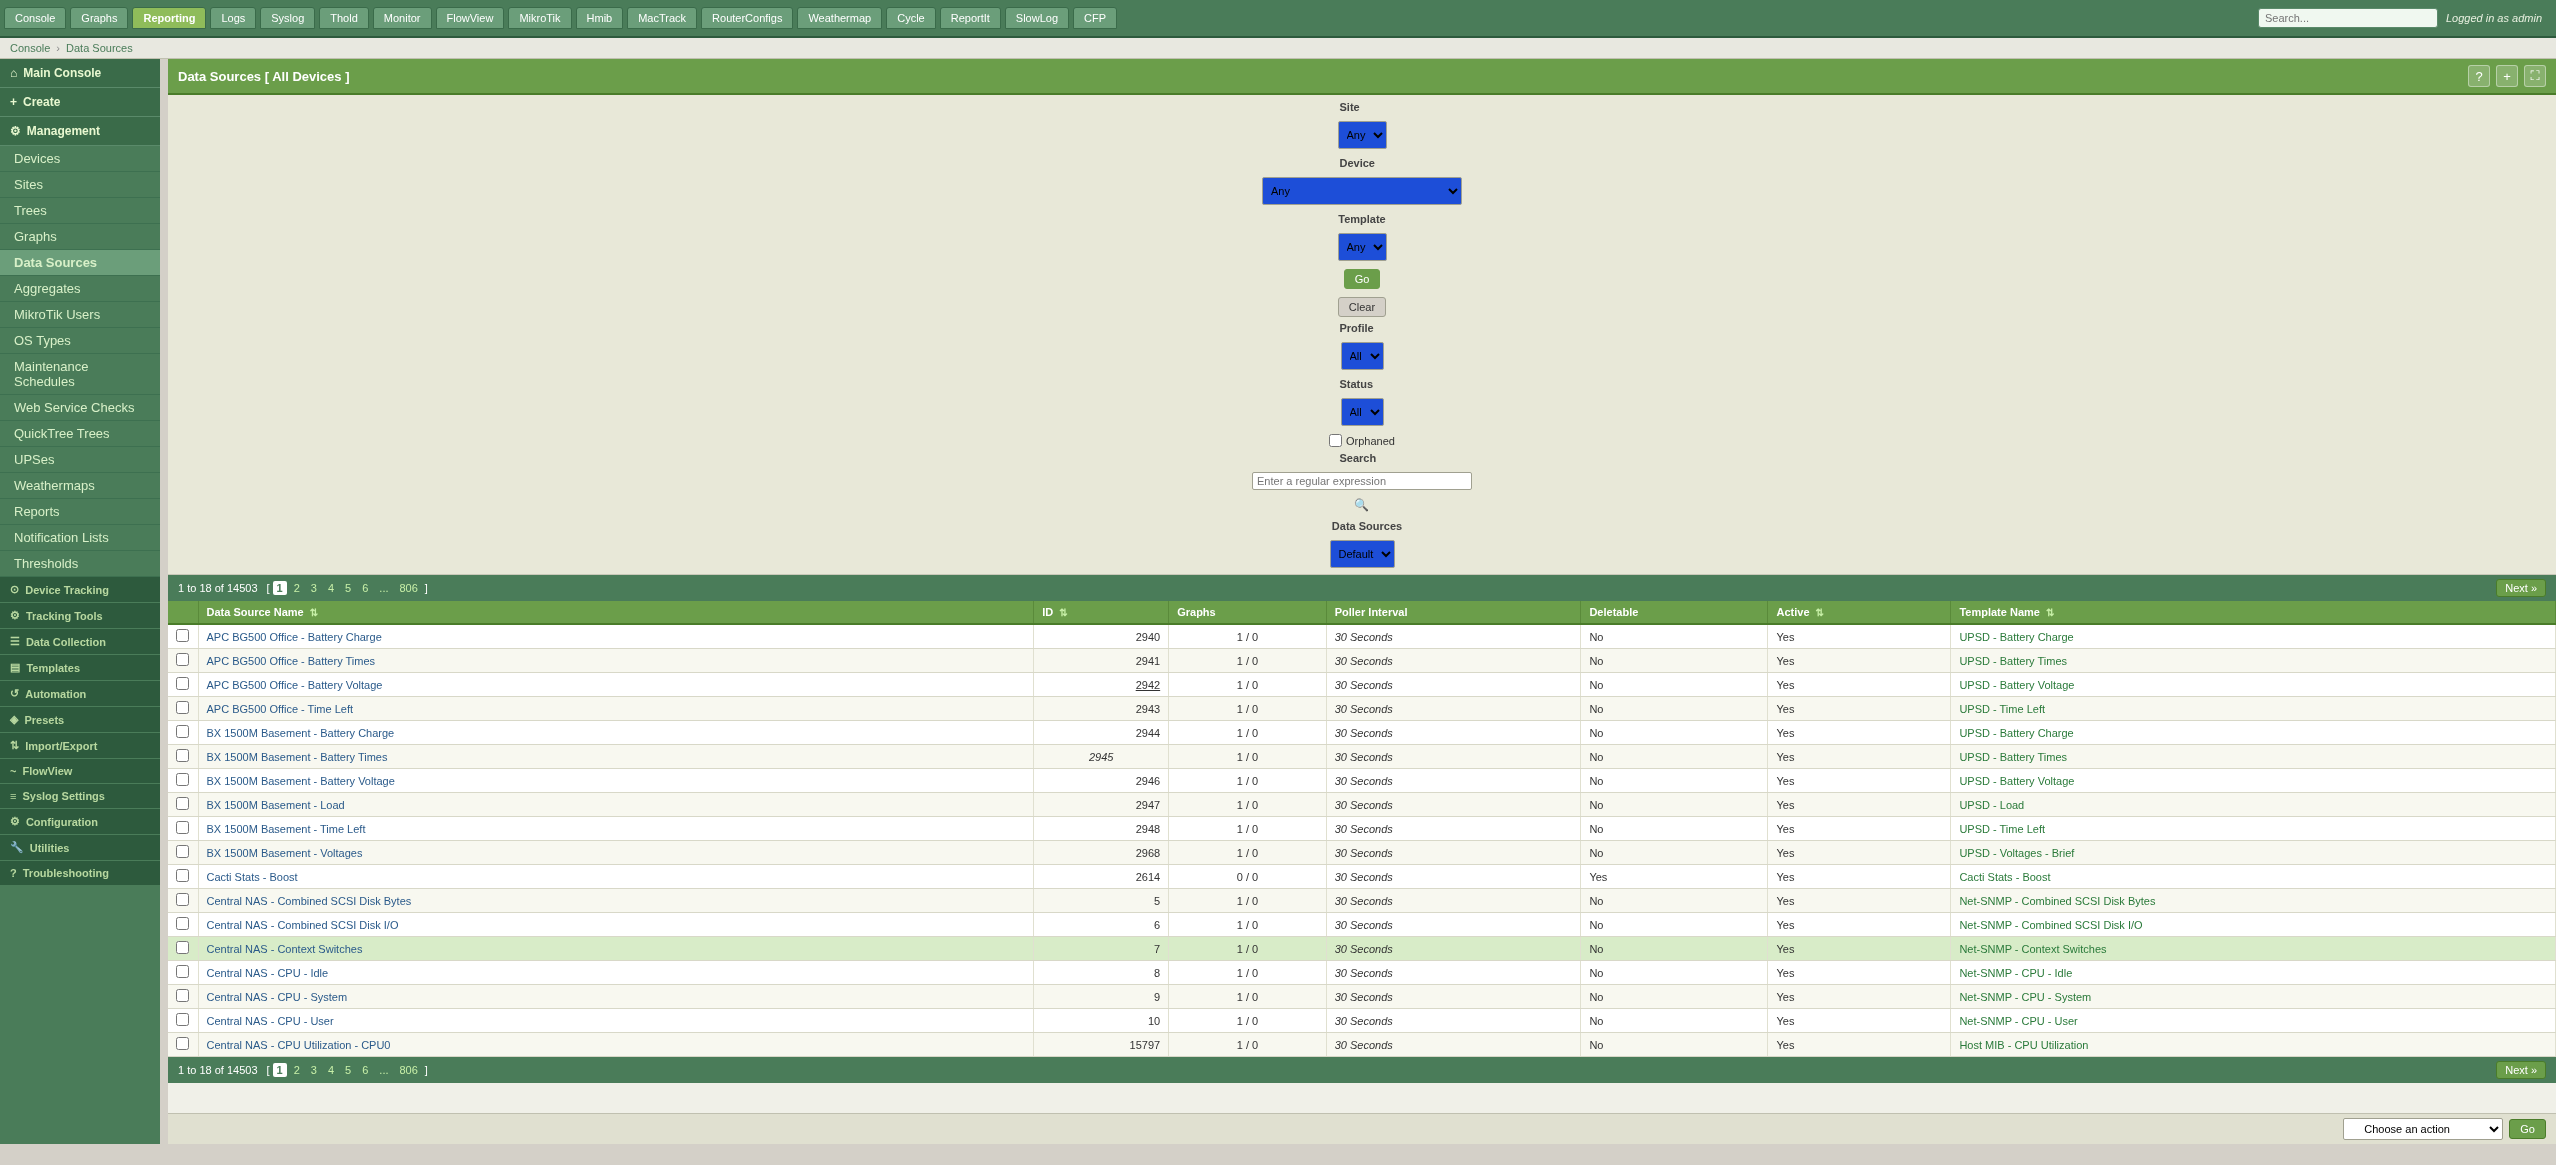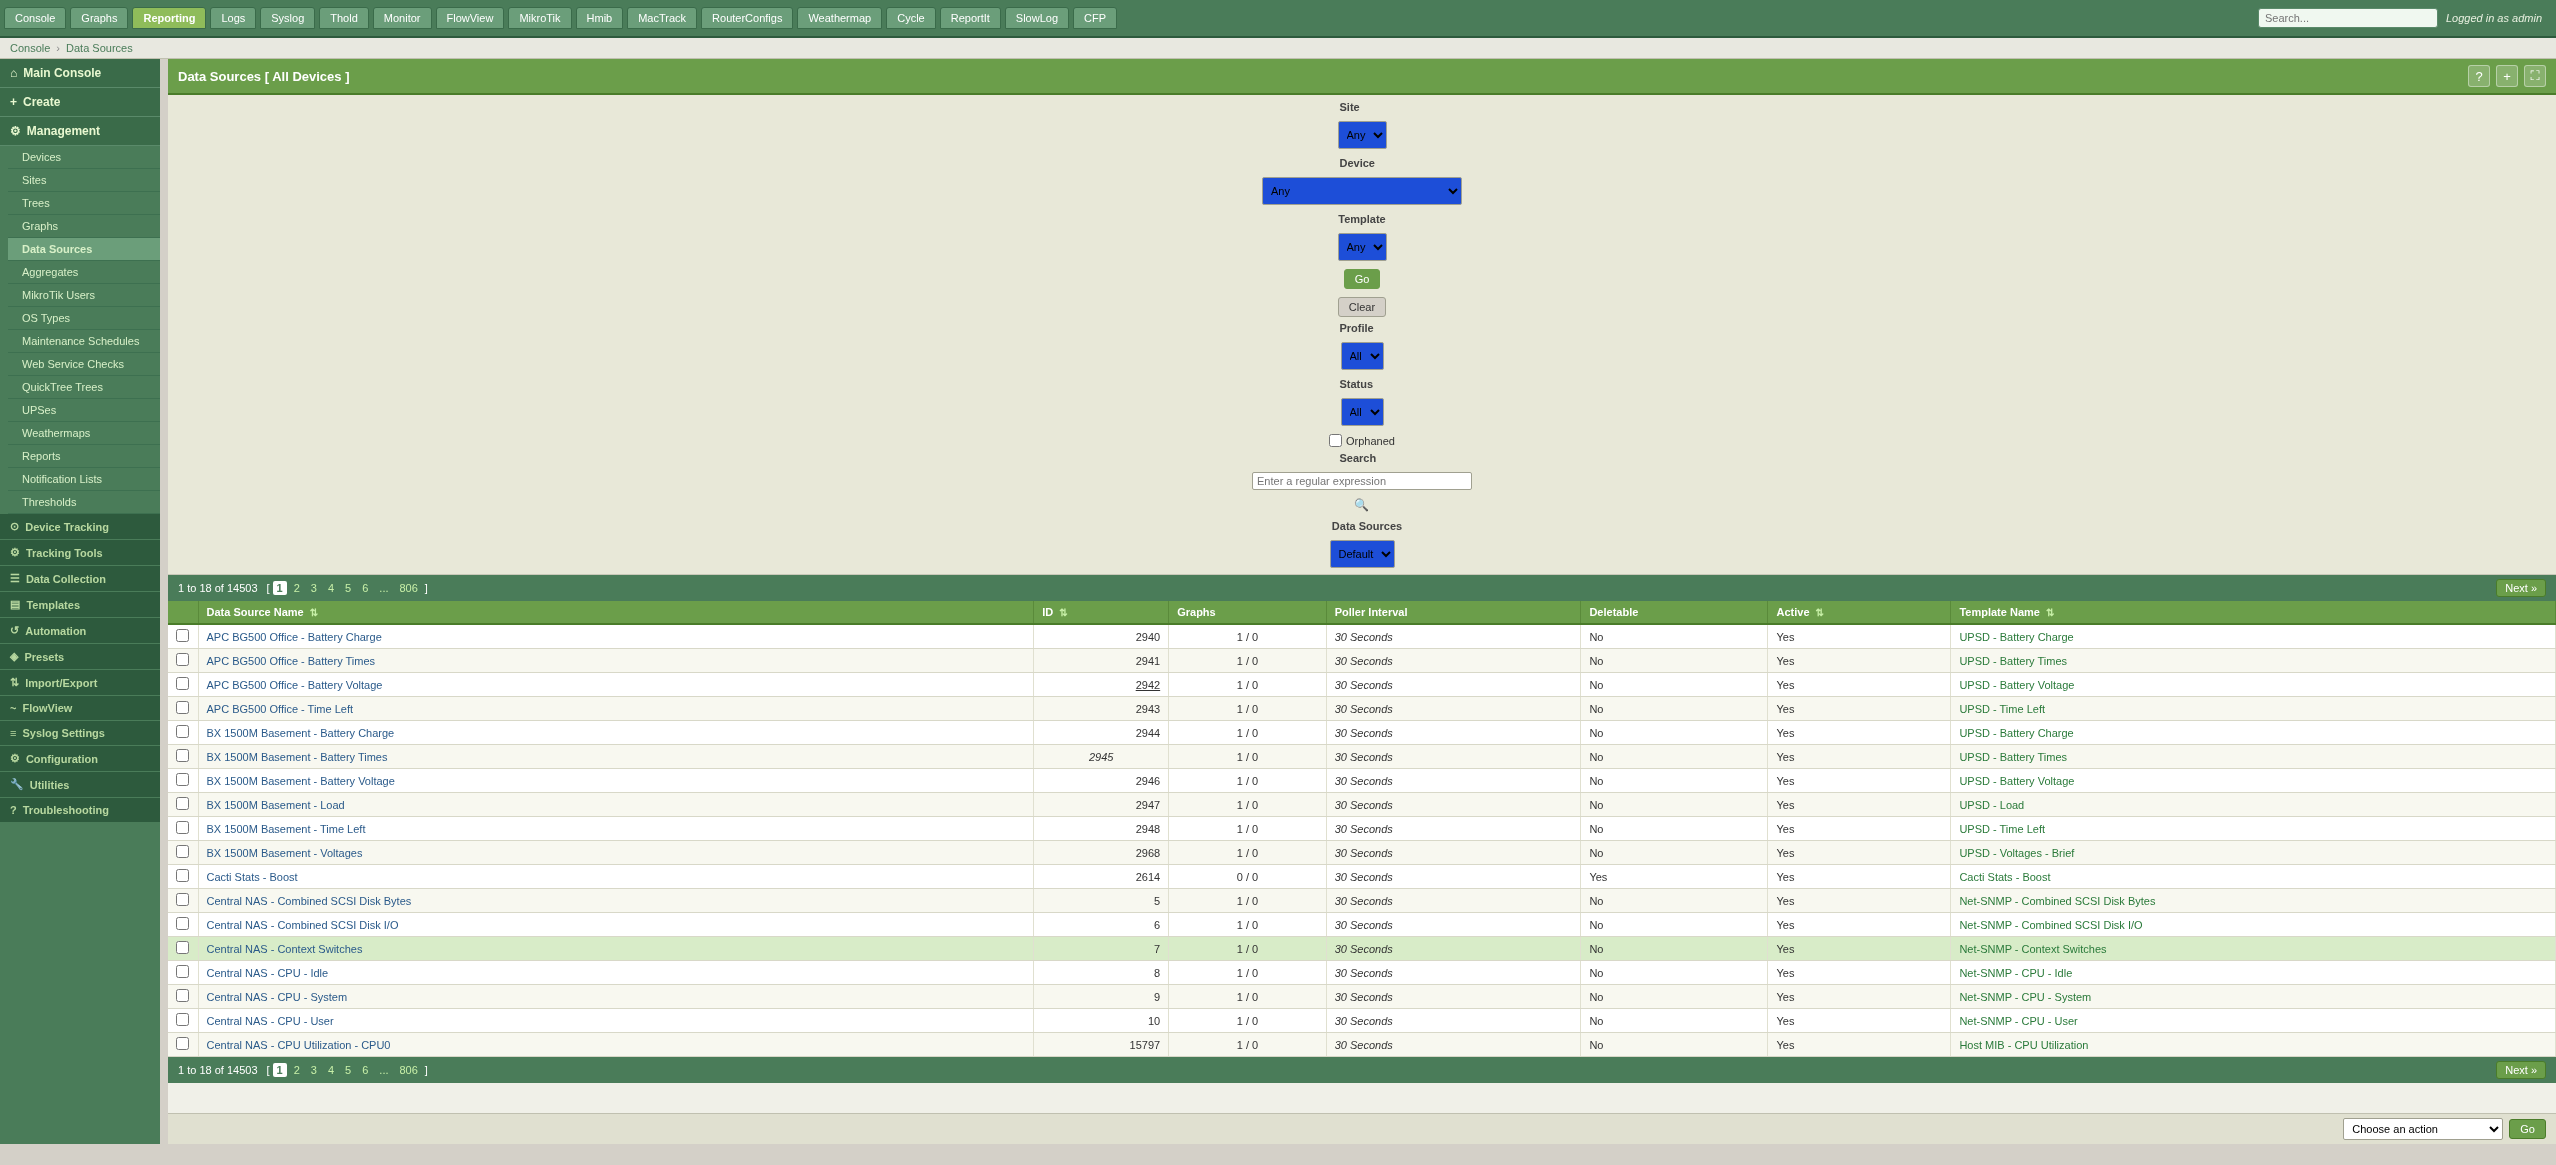--- a/index.html
+++ b/index.html
@@ -17,21 +17,21 @@
     .breadcrumb { display: flex; align-items: center; background: #e8e8e0; padding: 4px 10px; border-bottom: 1px solid #c0c0b0; font-size: 11px; gap: 6px; }
     .breadcrumb-item { color: #4a7c59; cursor: pointer; }
     .breadcrumb-sep { color: #888; }
 
     
     .main-layout { display: flex; height: calc(100vh - 80px); }
 
     
     .sidebar { width: 160px; min-width: 160px; background: #4a7c59; color: #fff; overflow-y: auto; display: flex; flex-direction: column; }
     .sidebar-header { display: flex; align-items: center; padding: 7px 10px; background: #3a6b49; color: #e8f8d0; font-weight: bold; font-size: 12px; cursor: pointer; gap: 6px; border-bottom: 1px solid #5a8a6a; }
-    .sidebar-item { padding: 5px 10px 5px 14px; color: #d8f0c8; font-size: 11px; cursor: pointer; border-bottom: 1px solid #3d7050; margin-left: 8px; }
+    .sidebar-item { padding: 5px 10px 5px 14px; color: #d8f0c8; font-size: 13px; cursor: pointer; border-bottom: 1px solid #3d7050; }
     .sidebar-item.active { background: #6b9e7a; font-weight: bold; }
     .sidebar-sub-header { display: flex; align-items: center; padding: 6px 10px; background: #2d5a3d; color: #b8d8a0; font-weight: bold; font-size: 11px; cursor: pointer; gap: 6px; border-bottom: 1px solid #4a7c59; }
 
     
     .content { flex: 1; background: #f0f0e8; overflow: auto; display: flex; flex-direction: column; margin-left: 8px; }
 
     
     .page-header { background: #6b9e4a; padding: 6px 10px; display: flex; align-items: center; justify-content: space-between; border-bottom: 2px solid #4a7c2a; }
     .page-title { color: #fff; font-weight: bold; font-size: 13px; }
     .page-header-actions { display: flex; gap: 6px; align-items: center; }
@@ -64,21 +64,21 @@
     .data-table tr:nth-child(odd) { background: #ffffff; }
     .data-table tr.highlighted { background: #d8ecc8 !important; }
     .link-text { color: #2a5a8a; cursor: pointer; text-decoration: none; }
     .link-green { color: #2a7a3a; cursor: pointer; }
     .italic-val { font-style: italic; }
     .checkbox-cell { text-align: center; }
     input[type="checkbox"] { cursor: pointer; }
 
     
     .bottom-bar { background: #e0e0d0; padding: 4px 10px; display: flex; align-items: center; justify-content: flex-end; gap: 6px; border-top: 1px solid #c0c0b0; }
-    .action-select { padding: 3px 4px; border: 1px solid #a0a090; border-radius: 2px; background: #fff; font-size: 11px; min-width: 160px; }
+    .action-select { padding: 3px 16px; border: 1px solid #a0a090; border-radius: 2px; background: #fff; font-size: 11px; min-width: 160px; }
     .go-small { padding: 3px 10px; background: #6b9e4a; color: #fff; border: 1px solid #4a7c2a; border-radius: 3px; cursor: pointer; font-size: 11px; }
 
     .content-scroll { flex: 1; overflow: auto; }
 
     
     ::-webkit-scrollbar { width: 8px; height: 8px; }
     ::-webkit-scrollbar-track { background: #d4d0c8; }
     ::-webkit-scrollbar-thumb { background: #8a9a8a; border-radius: 4px; }
   </style>
 </head>

